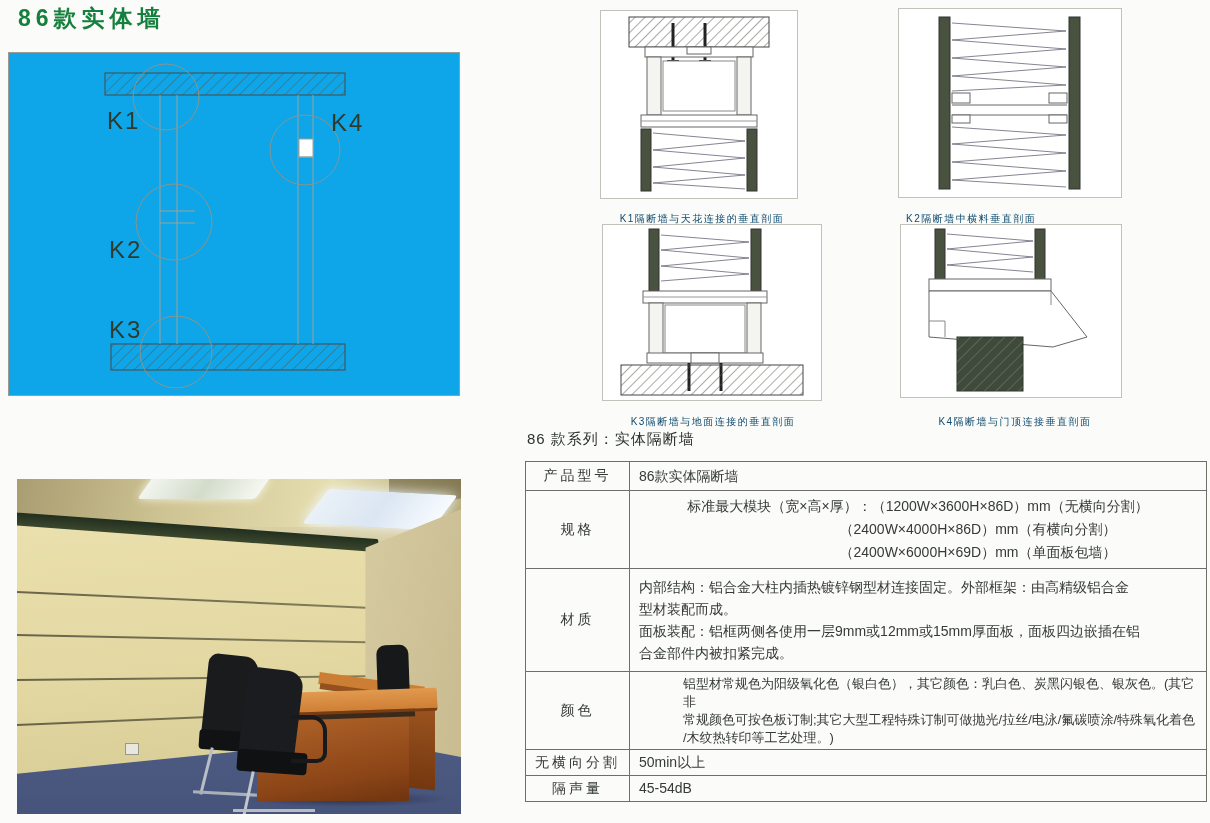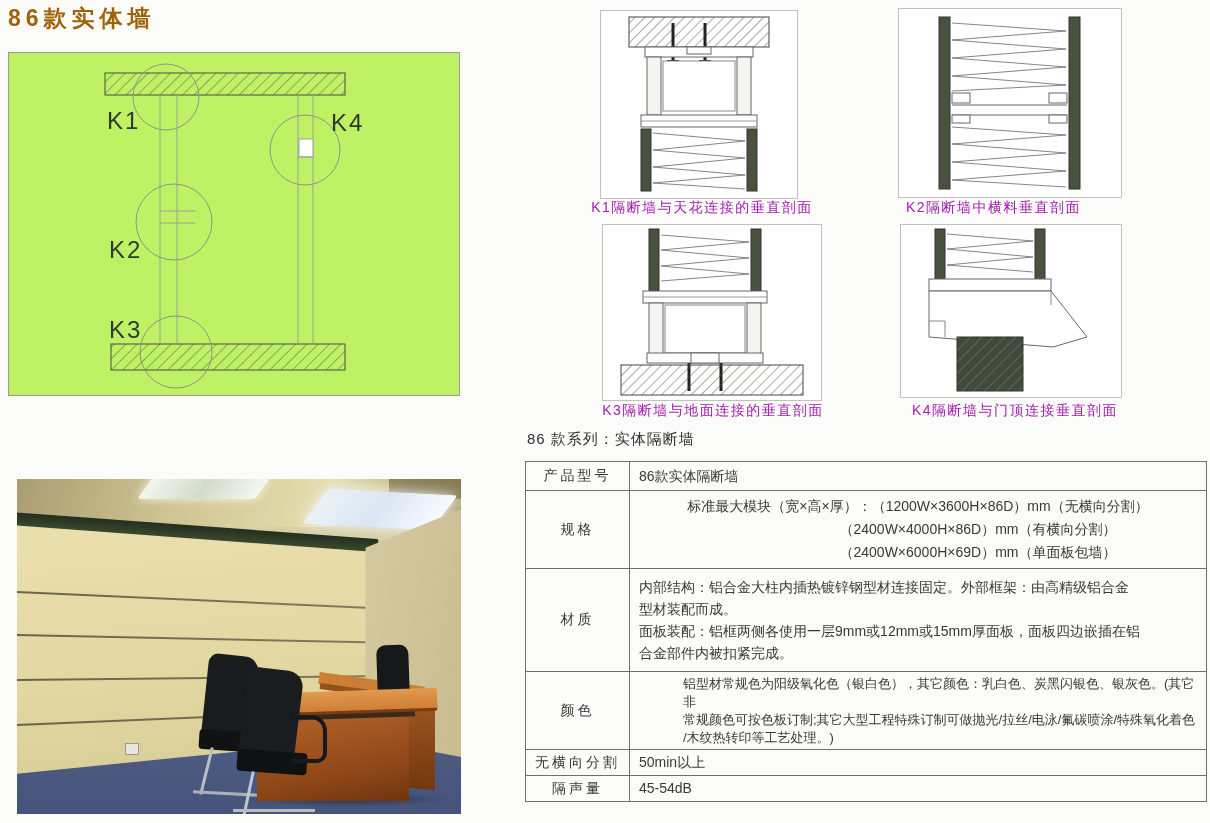--- a/index.html
+++ b/index.html
@@ -4,34 +4,34 @@
 <style>
   html,body{margin:0;padding:0;overflow:hidden;}
   body{
     width:1210px;height:823px;position:relative;
     background:#fbfbf9;color:#343a34;
     font-family:"Liberation Sans","DejaVu Sans",sans-serif;
   }
   .abs{position:absolute;}
 
   
-  .page-title{left:8px;top:3px;font-size:23px;font-weight:bold;letter-spacing:5px;color:#a16207;}
-
-  
-  .overview-box{left:8px;top:52px;width:450px;height:342px;background:#bef264;border:1px solid #9b9b93;}
+  .page-title{left:18px;top:3px;font-size:23px;font-weight:bold;letter-spacing:5px;color:#15803d;}
+
+  
+  .overview-box{left:8px;top:52px;width:450px;height:342px;background:#0ea5e9;border:1px solid #9b9b93;}
   .overview-box svg{display:block;}
 
   
   .fig{background:#fff;border:1px solid #c2c2ba;}
   .fig svg{display:block;}
   .fig-k1{left:600px;top:10px;width:196px;height:187px;}
   .fig-k2{left:898px;top:8px;width:222px;height:188px;}
   .fig-k3{left:602px;top:224px;width:218px;height:175px;}
   .fig-k4{left:900px;top:224px;width:220px;height:172px;}
-  .fig-caption{font-size:14px;letter-spacing:1.5px;color:#a21caf;white-space:nowrap;}
+  .fig-caption{font-size:10px;letter-spacing:1.5px;color:#0c4a6e;white-space:nowrap;margin-top:13px;}
   .cap-k1{left:584px;top:199px;width:236px;text-align:center;}
   .cap-k2{left:906px;top:199px;width:210px;text-align:left;}
   .cap-k3{left:588px;top:402px;width:250px;text-align:center;}
   .cap-k4{left:902px;top:402px;width:226px;text-align:center;}
 
   
   .series-label{left:527px;top:430px;font-size:15px;letter-spacing:1px;color:#2d332b;}
 
   
   table.spec{position:absolute;left:525px;top:461px;width:682px;border-collapse:collapse;

